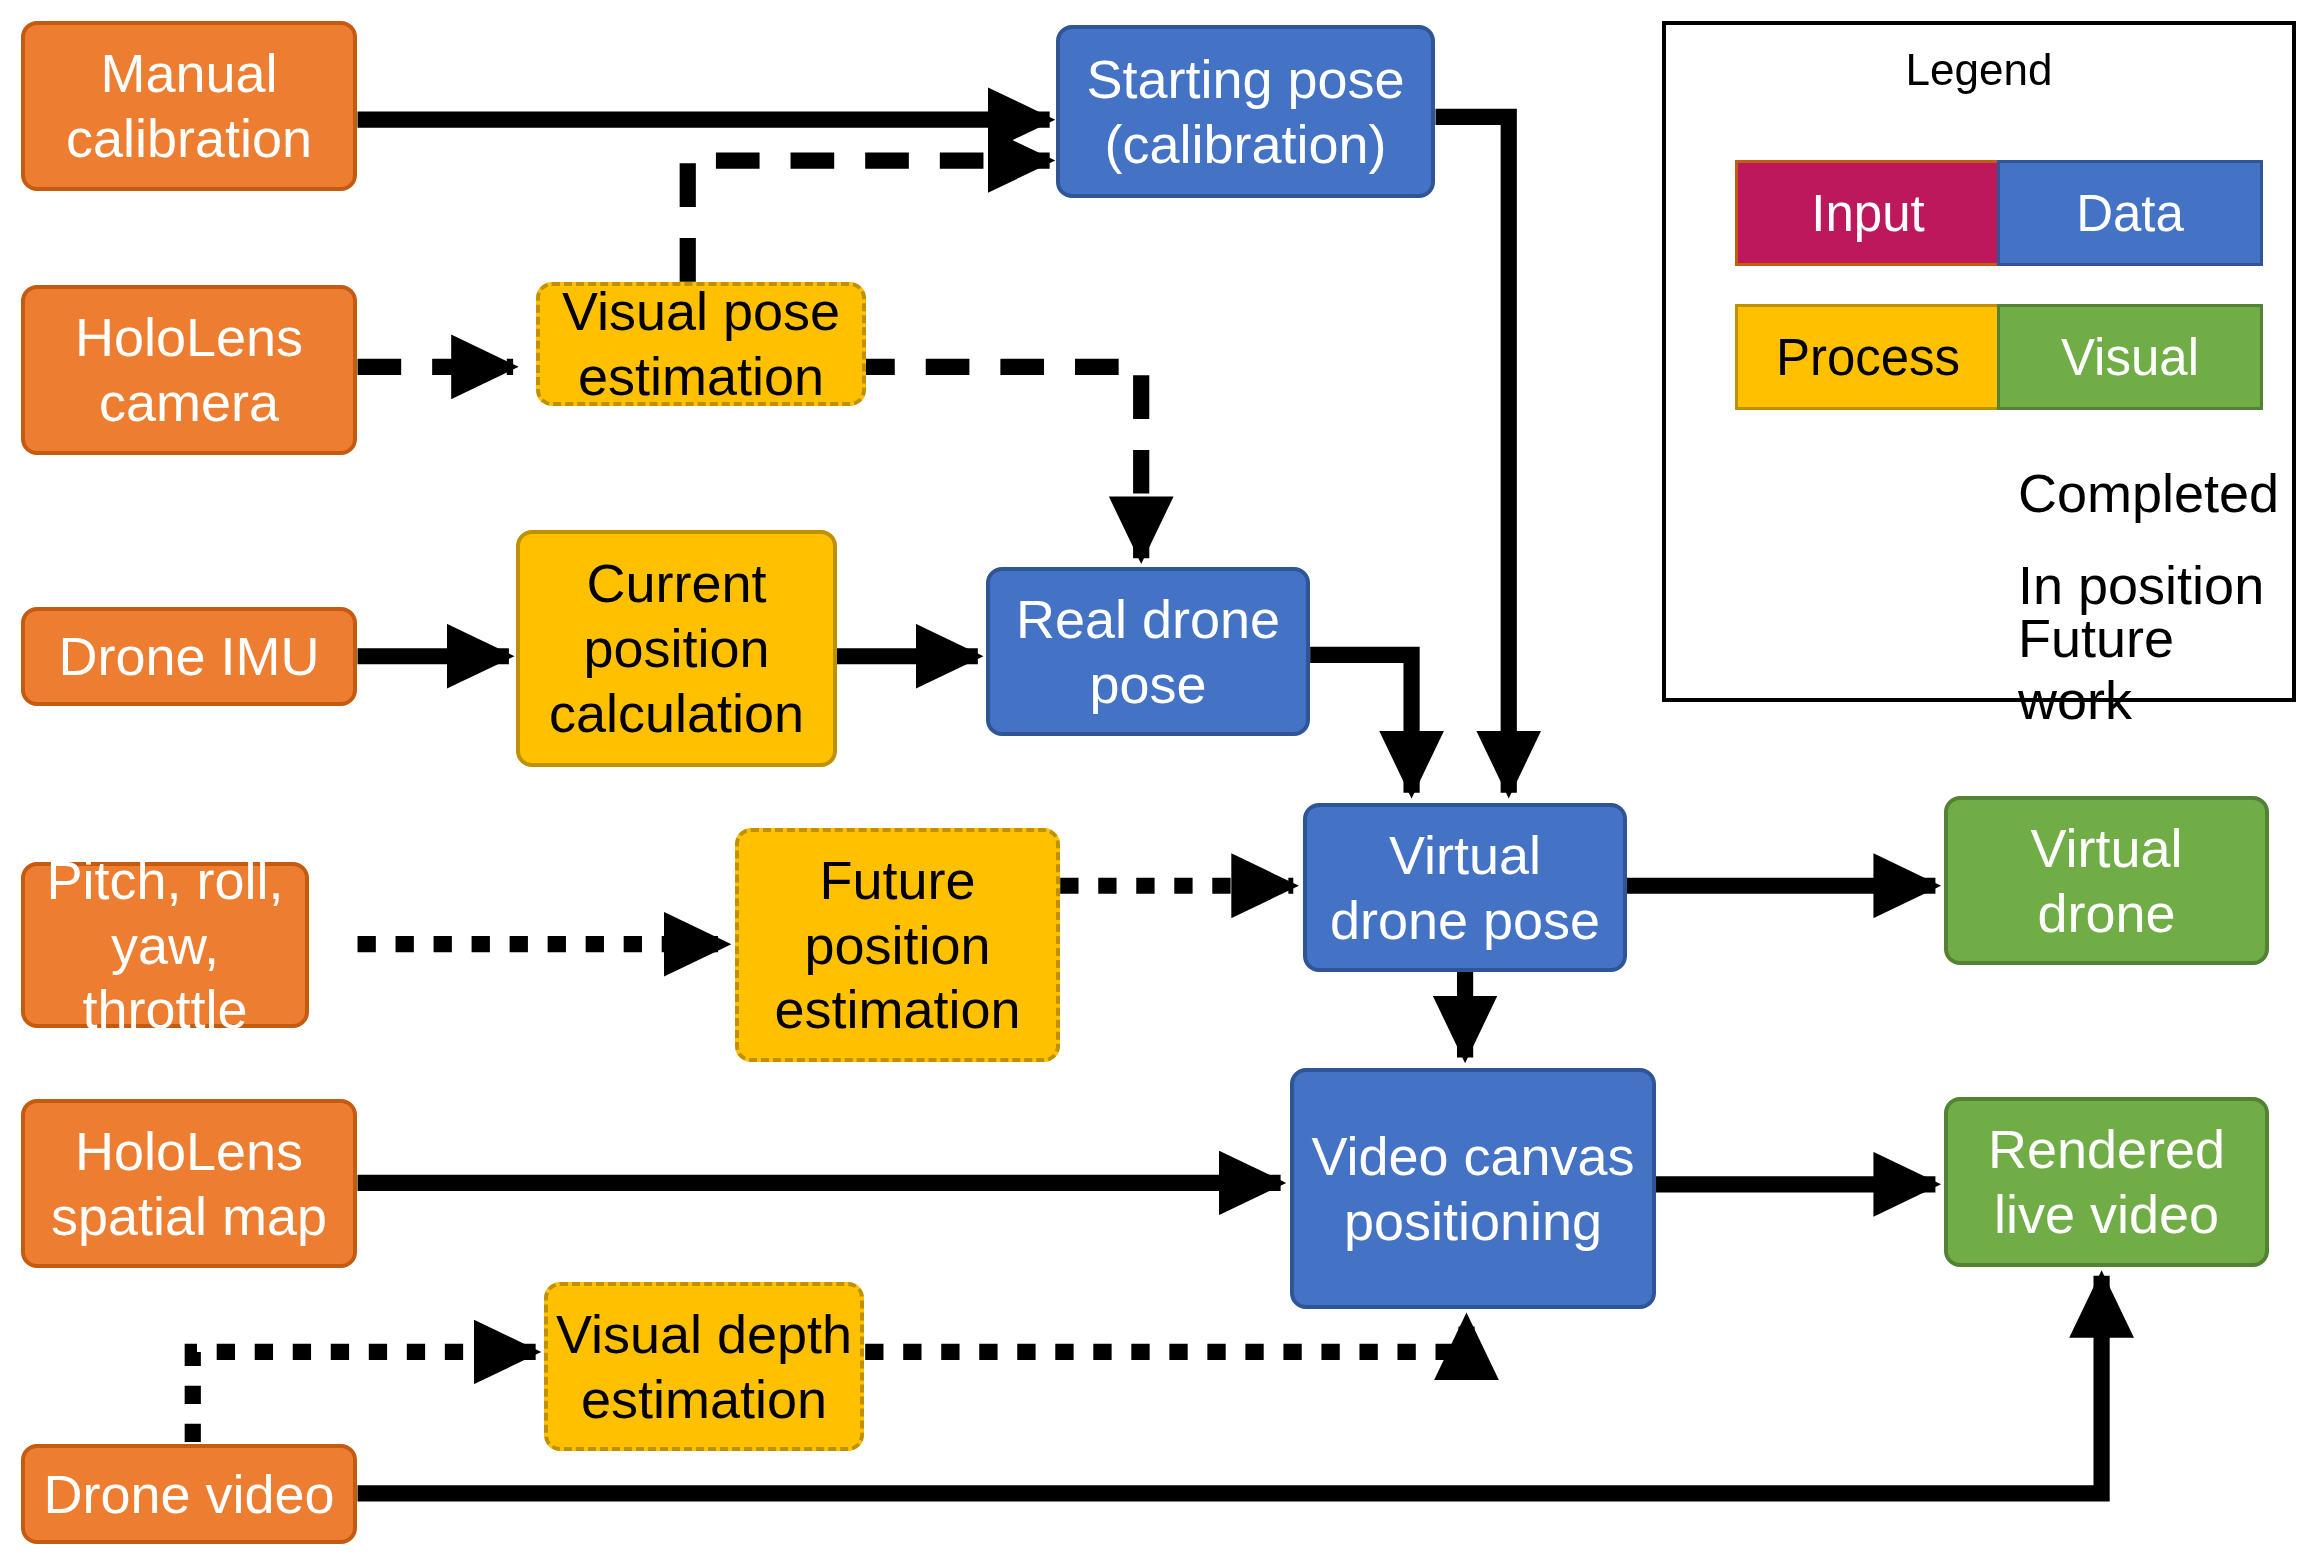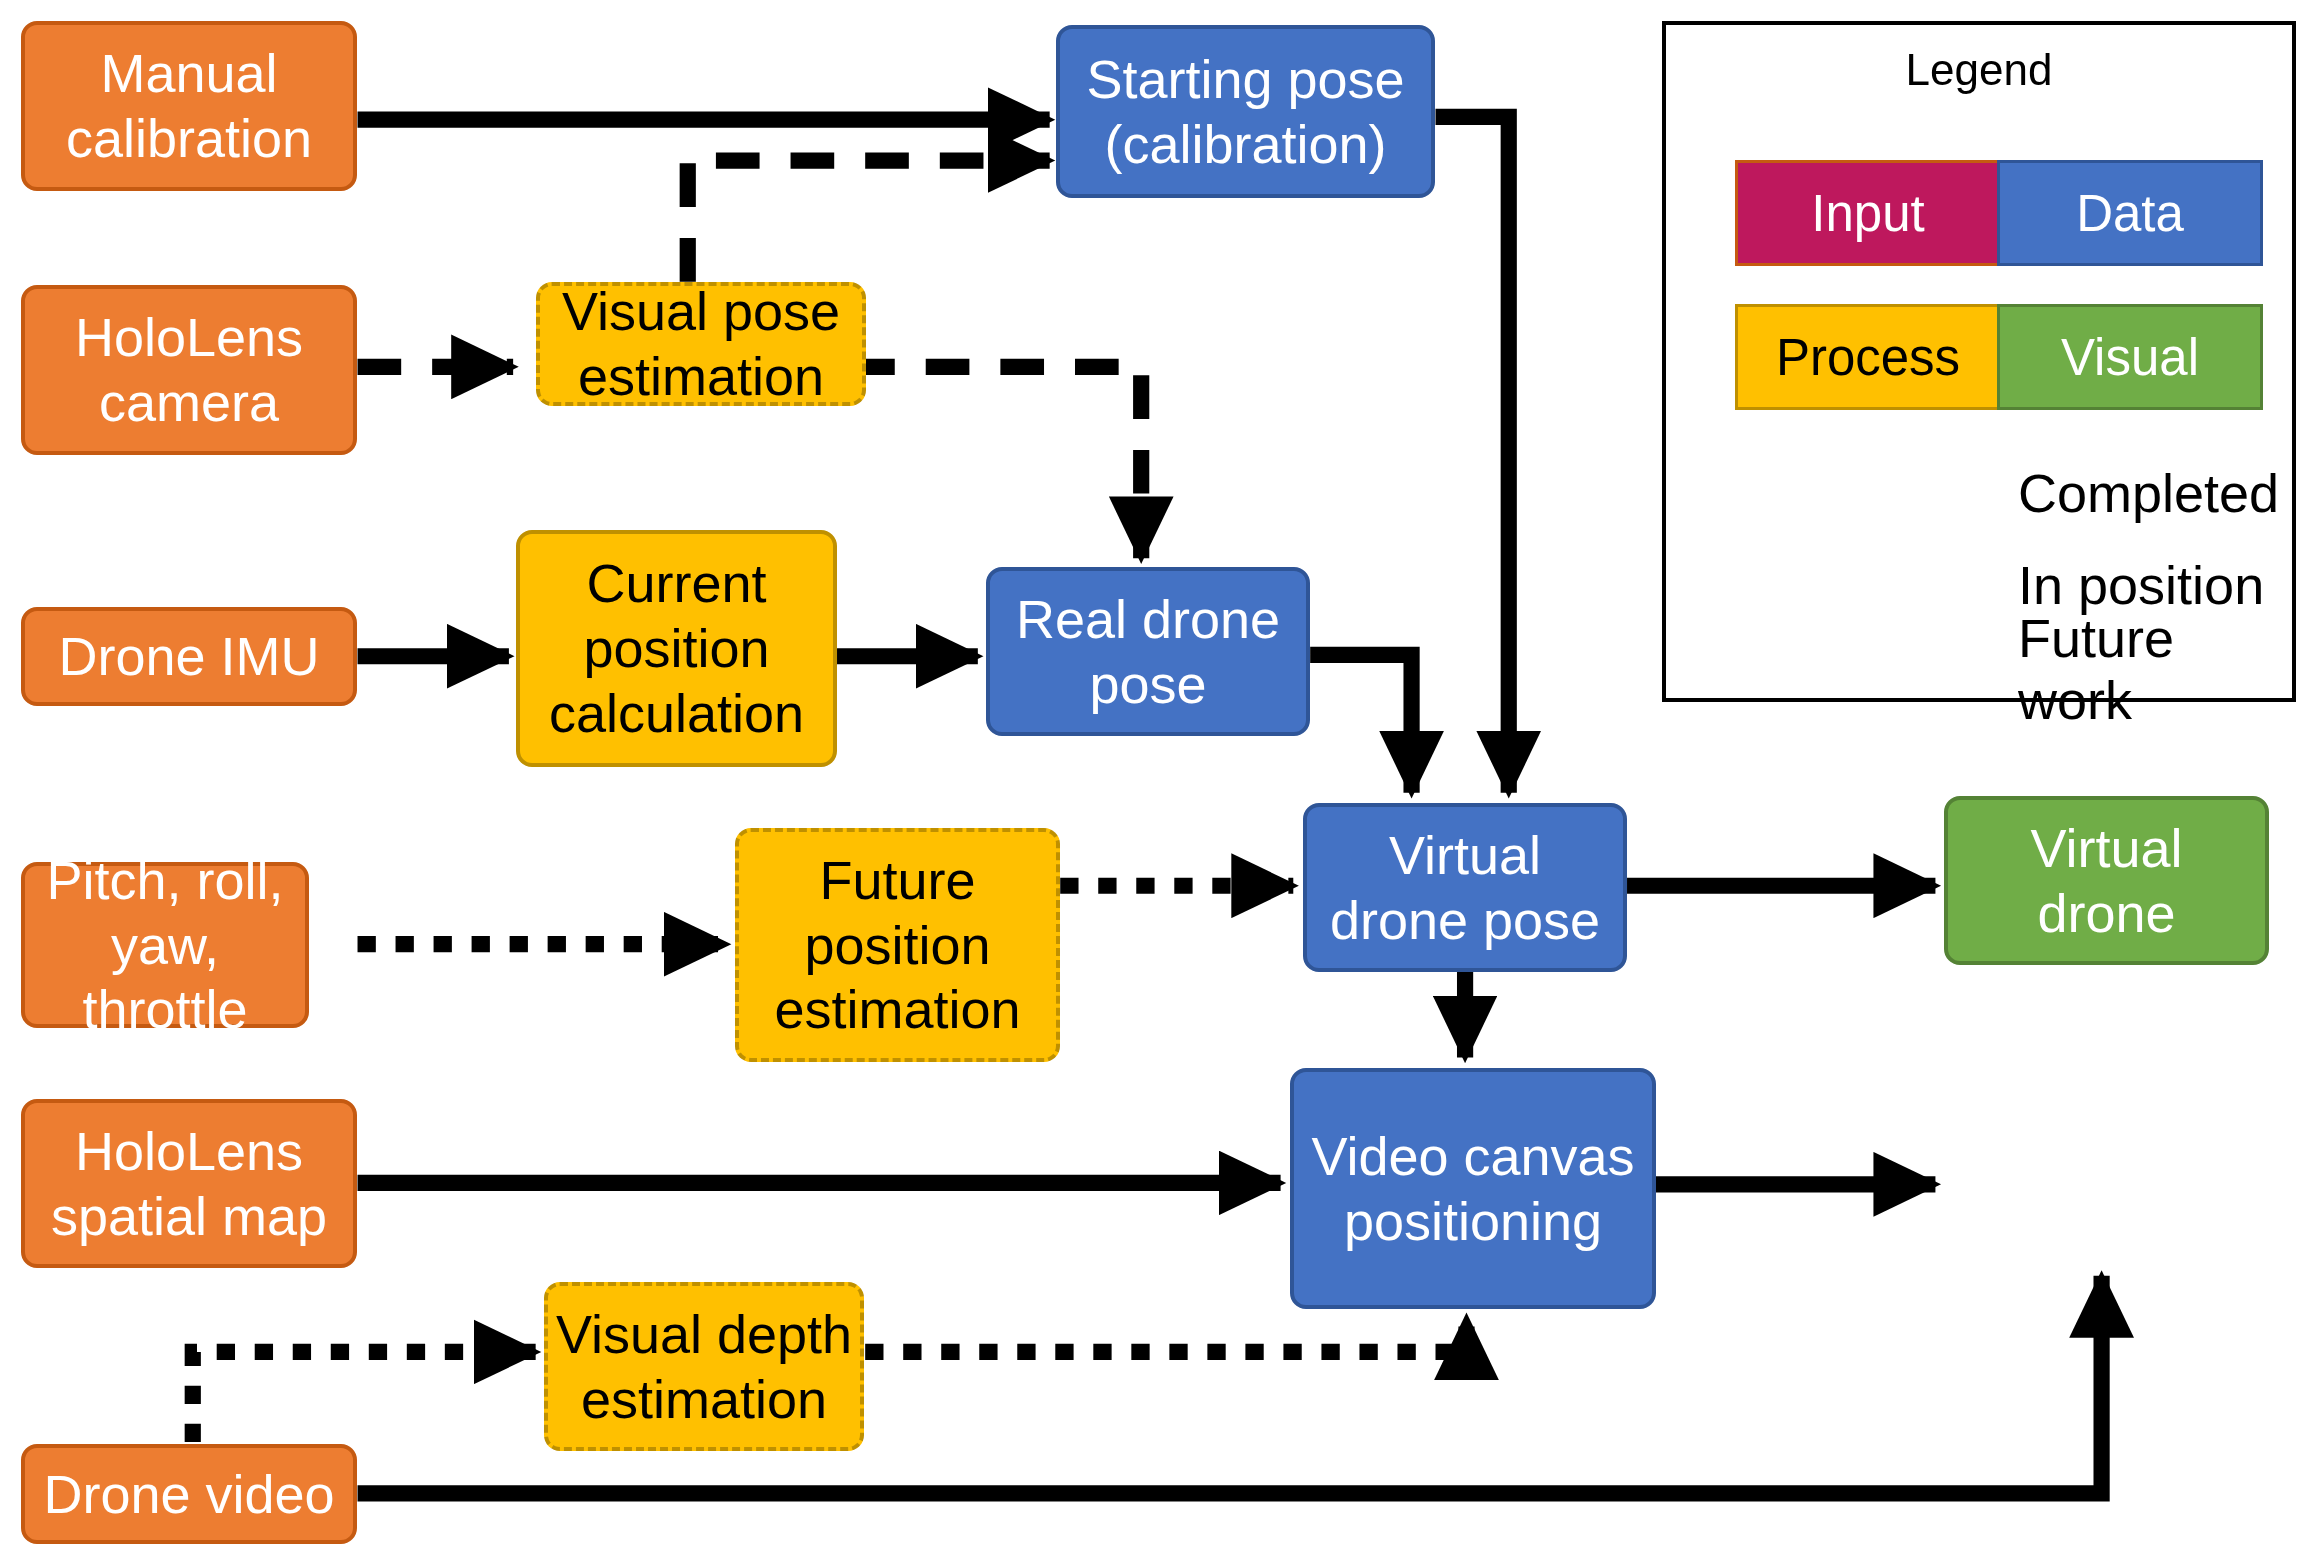--- a/index.html
+++ b/index.html
@@ -145,20 +145,24 @@
   </div>
   <div class="node data" style="left:1290px; top:1068px; width:366px; height:241px;">
     <span>Video canvas
 positioning</span>
   </div>
 
   <div class="node visual" style="left:1944px; top:796px; width:325px; height:169px;">
     <span>Virtual
 drone</span>
   </div>
+  <div class="node visual" style="left:1944px; top:1097px; width:325px; height:170px;">
+    <span>Rendered
+live video</span>
+  </div>
 
   <div class="legend" style="left:1662px; top:21px; width:634px; height:681px;">
     <div class="legend-title">Legend</div>
 
     <div class="legend-swatch input" style="left:69px;  top:135px; width:266px; height:106px;">
       <span>Input</span>
     </div>
     <div class="legend-swatch data" style="left:331px; top:135px; width:266px; height:106px;">
       <span>Data</span>
     </div>

